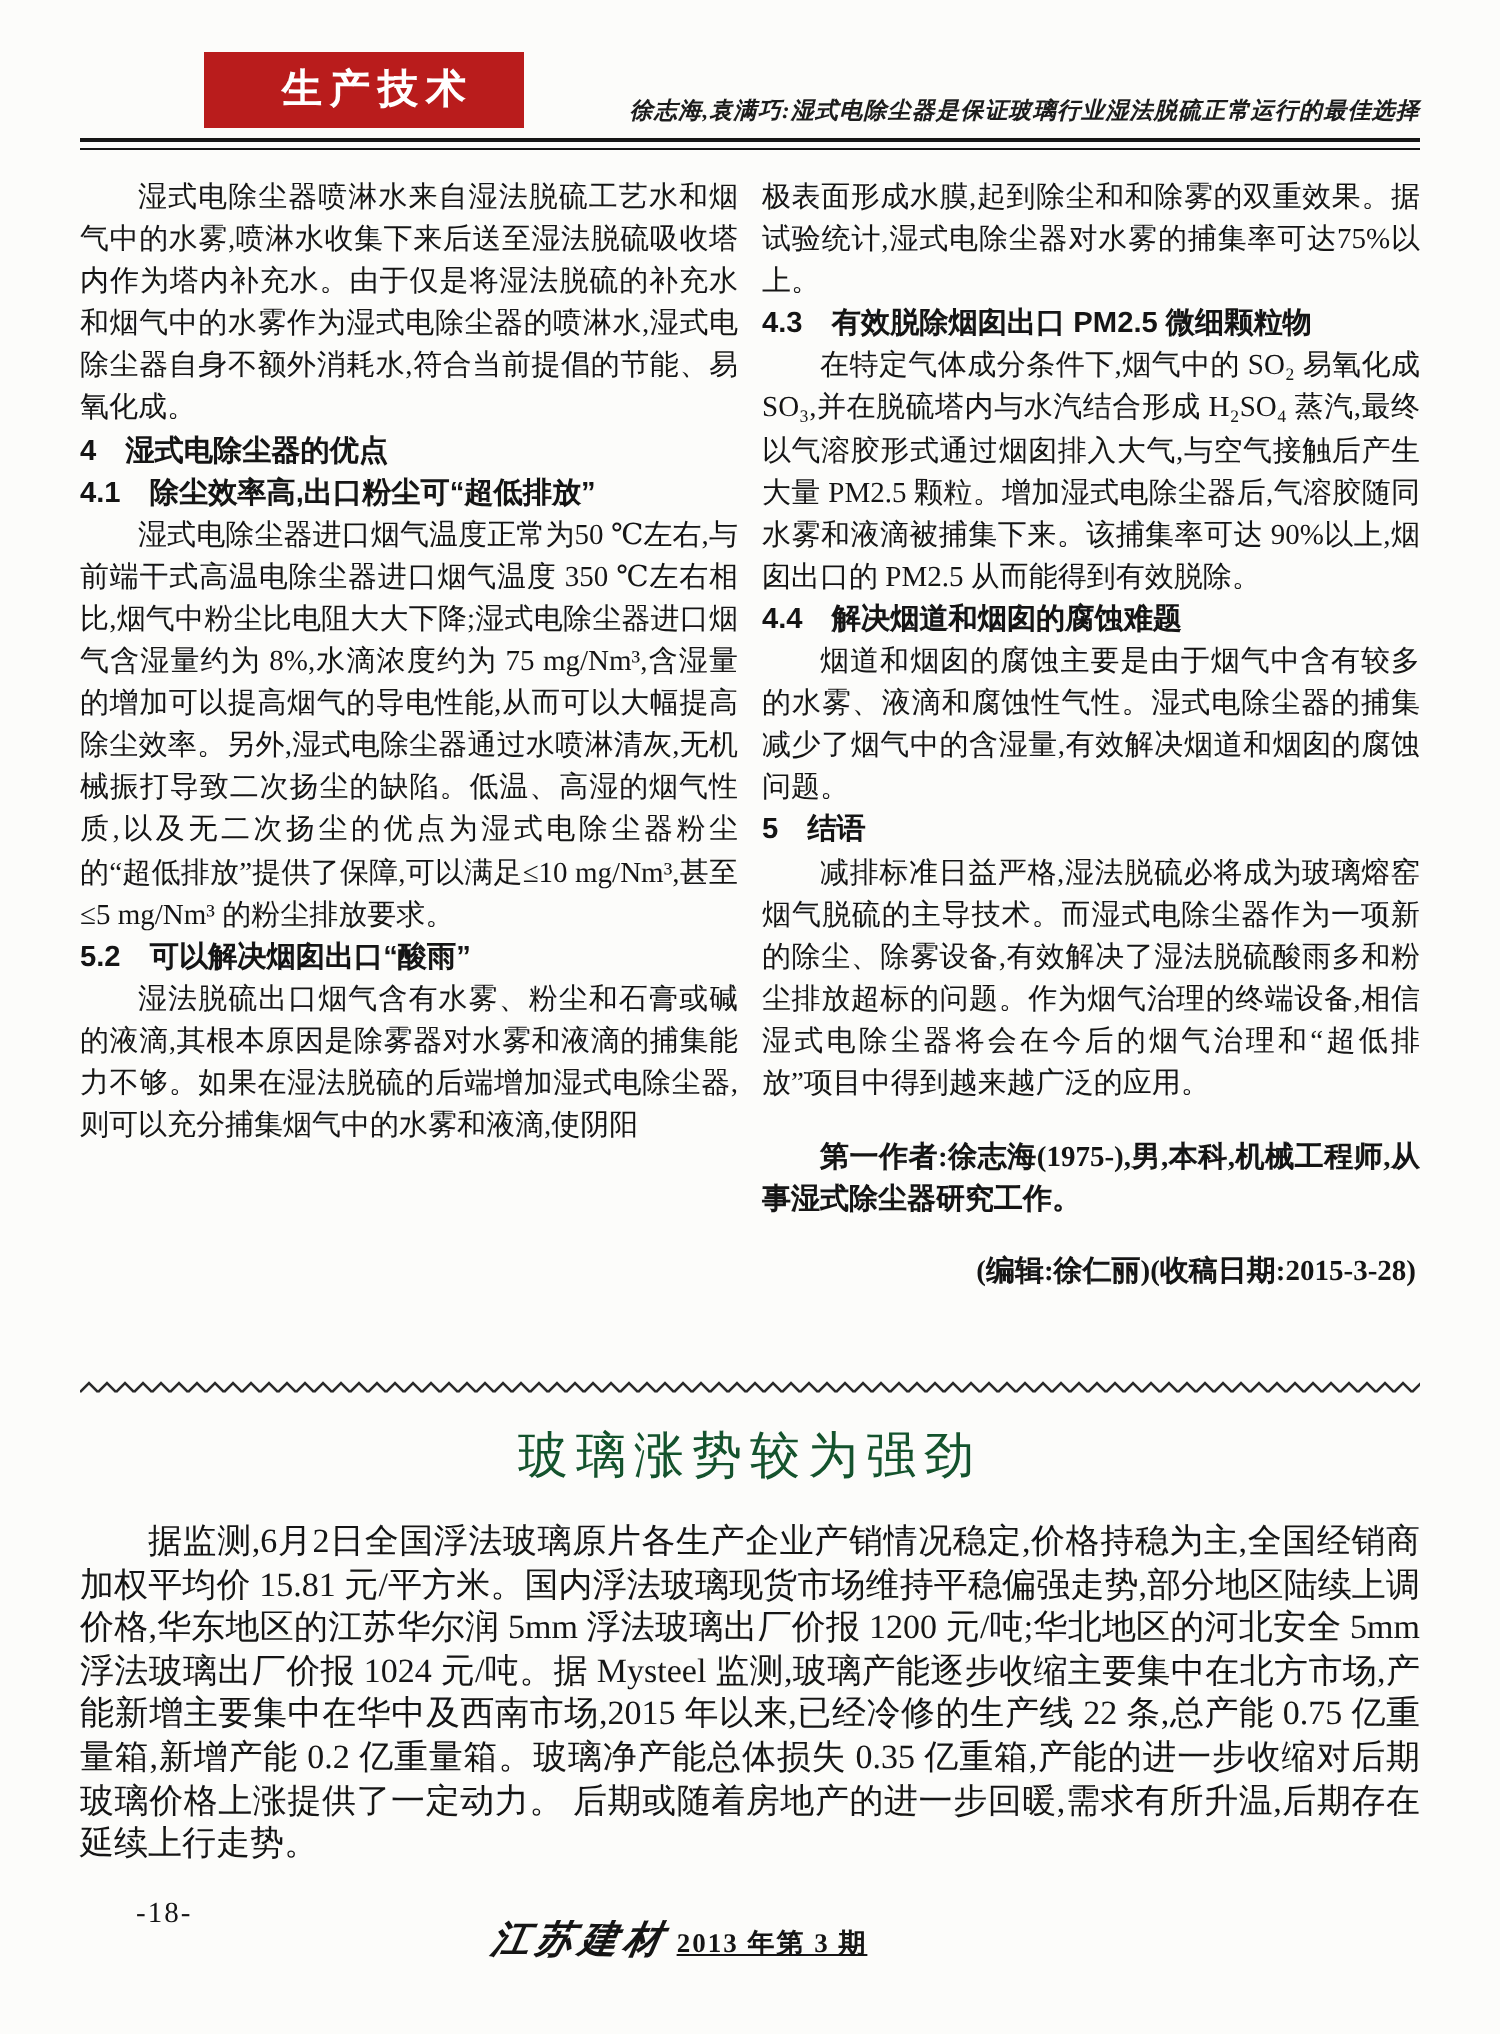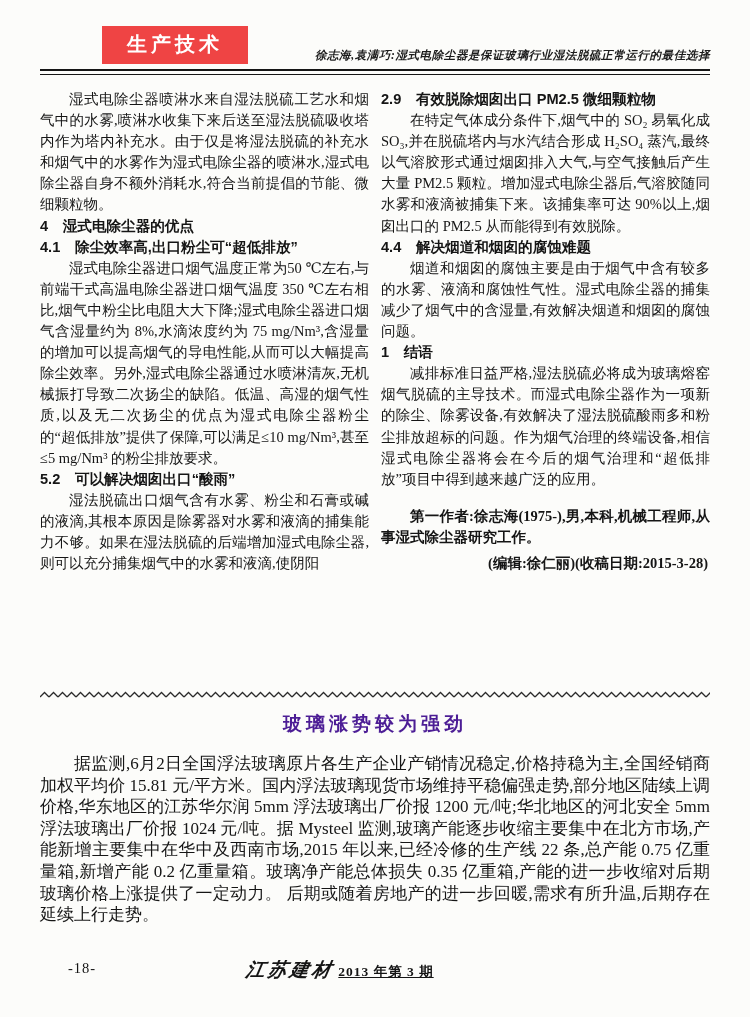--- a/index.html
+++ b/index.html
@@ -11,24 +11,24 @@
     box-sizing:border-box;
     padding:26px 40px 0 40px;
     color:#151515;
     font-family:"Liberation Serif","DejaVu Serif",serif;
     overflow:hidden;
   }
   
   .hdr{display:flex;justify-content:space-between;align-items:flex-end;}
   .badge{
     margin-left:62px;
-    background:#ef4444;color:#ffffff;
+    background:#b91c1c;color:#ffffff;
     font-family:"Liberation Sans","DejaVu Sans",sans-serif;
     font-weight:bold;font-size:20px;
-    padding:5px 25px 6px 25px;
+    padding:5px 25px 6px 39px;
     letter-spacing:4px;
     text-align:center;
   }
   .running-head{
     font-style:italic;font-weight:bold;
     font-size:11.5px;letter-spacing:0.6px;
     padding-bottom:1px;color:#1c1c1c;
   }
   .double-rule{
     margin-top:5px;height:3px;
@@ -42,48 +42,48 @@
   }
   .col{width:329px;font-size:14.5px;line-height:21.1px;text-align:justify;}
   .col p{margin:0;}
   p.indent{text-indent:2em;}
   p.heading{
     font-weight:bold;
     font-family:"Liberation Sans","DejaVu Sans",sans-serif;
     font-size:14.6px;
   }
   p.author{font-weight:bold;text-indent:2em;margin-top:16px;}
-  p.editor{font-weight:bold;text-align:right;margin-top:5px;padding-right:2px;}
+  p.editor{font-weight:bold;text-align:right;margin-top:15px;padding-right:2px;}
   
   .wavy{margin-top:24px;height:8px;}
   
   .a2-title{
     margin:18px 0 0 0;
     text-align:center;
     font-family:"Liberation Sans","DejaVu Sans",sans-serif;
-    font-weight:bold;font-size:19px;letter-spacing:4px;
-    color:#4c1d95;
+    font-weight:normal;font-size:25px;letter-spacing:4px;
+    color:#14532d;
   }
   .a2-body{
     margin:16px 0 12px 0;
     font-size:17px;line-height:21.6px;
     text-align:justify;text-indent:2em;
   }
   .a2-source{
     margin:8px 14px 0 0;
     text-align:right;
     font-style:italic;font-weight:bold;font-size:13.5px;
   }
   
   .footer{
     position:absolute;left:40px;right:40px;top:943px;
     height:36px;
   }
   .page-number{
-    position:absolute;left:28px;top:17px;
+    position:absolute;left:28px;top:6px;
     font-size:14.5px;letter-spacing:1px;
   }
   .journal-mark{
     position:absolute;left:0;right:70px;top:14px;
     text-align:center;white-space:nowrap;
   }
   .journal-name{
     font-style:italic;font-weight:bold;font-size:19px;
     letter-spacing:3px;transform:skewX(-10deg);
     display:inline-block;margin-right:4px;
@@ -100,33 +100,34 @@
 <div class="page">
 
   <div class="hdr">
     <div class="badge">生产技术</div>
     <div class="running-head">徐志海,袁满巧:湿式电除尘器是保证玻璃行业湿法脱硫正常运行的最佳选择</div>
   </div>
   <div class="double-rule"></div>
 
   <div class="columns">
     <section class="col">
-      <p class="indent">湿式电除尘器喷淋水来自湿法脱硫工艺水和烟气中的水雾,喷淋水收集下来后送至湿法脱硫吸收塔内作为塔内补充水。由于仅是将湿法脱硫的补充水和烟气中的水雾作为湿式电除尘器的喷淋水,湿式电除尘器自身不额外消耗水,符合当前提倡的节能、微细颗粒物。</p>
+      <p class="indent">湿式电除尘器喷淋水来自湿法脱硫工艺水和烟气中的水雾,喷淋水收集下来后送至湿法脱硫吸收塔内作为塔内补充水。由于仅是将湿法脱硫的补充水和烟气中的水雾作为湿式电除尘器的喷淋水,湿式电除尘器自身不额外消耗水,符合当前提倡的节能、易氧化成。</p>
       <p class="heading">4　湿式电除尘器的优点</p>
       <p class="heading">4.1　除尘效率高,出口粉尘可“超低排放”</p>
       <p class="indent">湿式电除尘器进口烟气温度正常为50 ℃左右,与前端干式高温电除尘器进口烟气温度 350 ℃左右相比,烟气中粉尘比电阻大大下降;湿式电除尘器进口烟气含湿量约为 8%,水滴浓度约为 75 mg/Nm³,含湿量的增加可以提高烟气的导电性能,从而可以大幅提高除尘效率。另外,湿式电除尘器通过水喷淋清灰,无机械振打导致二次扬尘的缺陷。低温、高湿的烟气性质,以及无二次扬尘的优点为湿式电除尘器粉尘的“超低排放”提供了保障,可以满足≤10 mg/Nm³,甚至≤5 mg/Nm³ 的粉尘排放要求。</p>
       <p class="heading">5.2　可以解决烟囱出口“酸雨”</p>
       <p class="indent">湿法脱硫出口烟气含有水雾、粉尘和石膏或碱的液滴,其根本原因是除雾器对水雾和液滴的捕集能力不够。如果在湿法脱硫的后端增加湿式电除尘器,则可以充分捕集烟气中的水雾和液滴,使阴阳</p>
     </section>
     <section class="col">
-      <p class="heading">2.9　有效脱除烟囱出口 PM2.5 微细颗粒物</p>
+      <p class="cont">极表面形成水膜,起到除尘和和除雾的双重效果。据试验统计,湿式电除尘器对水雾的捕集率可达75%以上。</p>
+      <p class="heading">4.3　有效脱除烟囱出口 PM2.5 微细颗粒物</p>
       <p class="indent">在特定气体成分条件下,烟气中的 SO₂ 易氧化成 SO₃,并在脱硫塔内与水汽结合形成 H₂SO₄ 蒸汽,最终以气溶胶形式通过烟囱排入大气,与空气接触后产生大量 PM2.5 颗粒。增加湿式电除尘器后,气溶胶随同水雾和液滴被捕集下来。该捕集率可达 90%以上,烟囱出口的 PM2.5 从而能得到有效脱除。</p>
       <p class="heading">4.4　解决烟道和烟囱的腐蚀难题</p>
       <p class="indent">烟道和烟囱的腐蚀主要是由于烟气中含有较多的水雾、液滴和腐蚀性气性。湿式电除尘器的捕集减少了烟气中的含湿量,有效解决烟道和烟囱的腐蚀问题。</p>
-      <p class="heading">1　结语</p>
+      <p class="heading">5　结语</p>
       <p class="indent">减排标准日益严格,湿法脱硫必将成为玻璃熔窑烟气脱硫的主导技术。而湿式电除尘器作为一项新的除尘、除雾设备,有效解决了湿法脱硫酸雨多和粉尘排放超标的问题。作为烟气治理的终端设备,相信湿式电除尘器将会在今后的烟气治理和“超低排放”项目中得到越来越广泛的应用。</p>
       <p class="author">第一作者:徐志海(1975-),男,本科,机械工程师,从事湿式除尘器研究工作。</p>
       <p class="editor">(编辑:徐仁丽)(收稿日期:2015-3-28)</p>
     </section>
   </div>
 
   <div class="wavy">
     <svg width="100%" height="8">
       <defs>
         <pattern id="zz" width="9" height="8" patternUnits="userSpaceOnUse">

